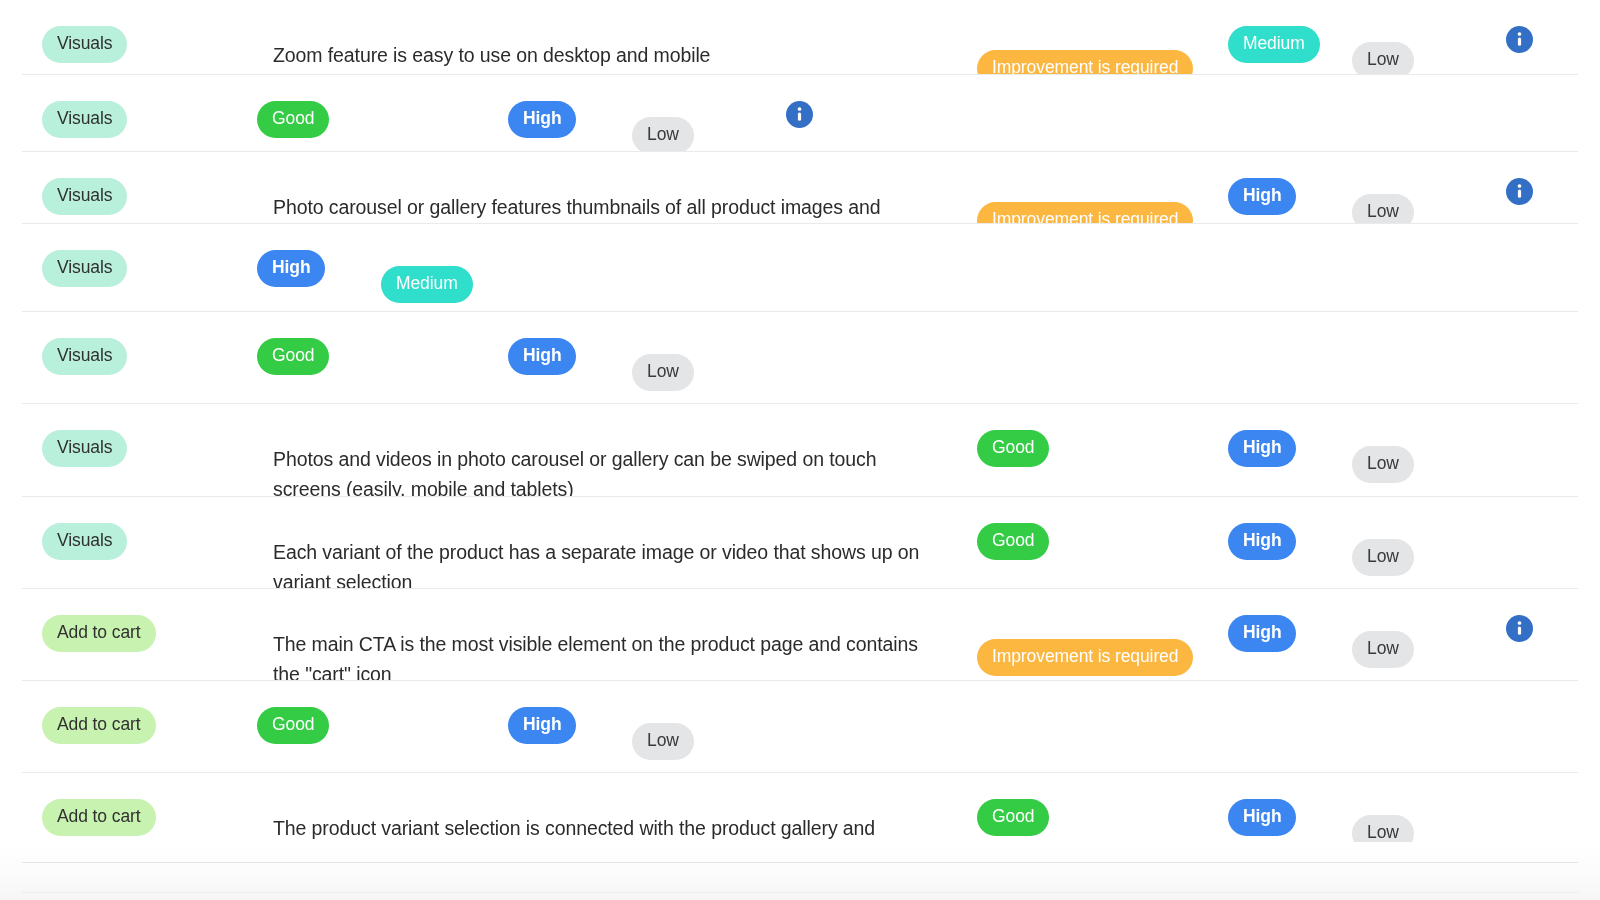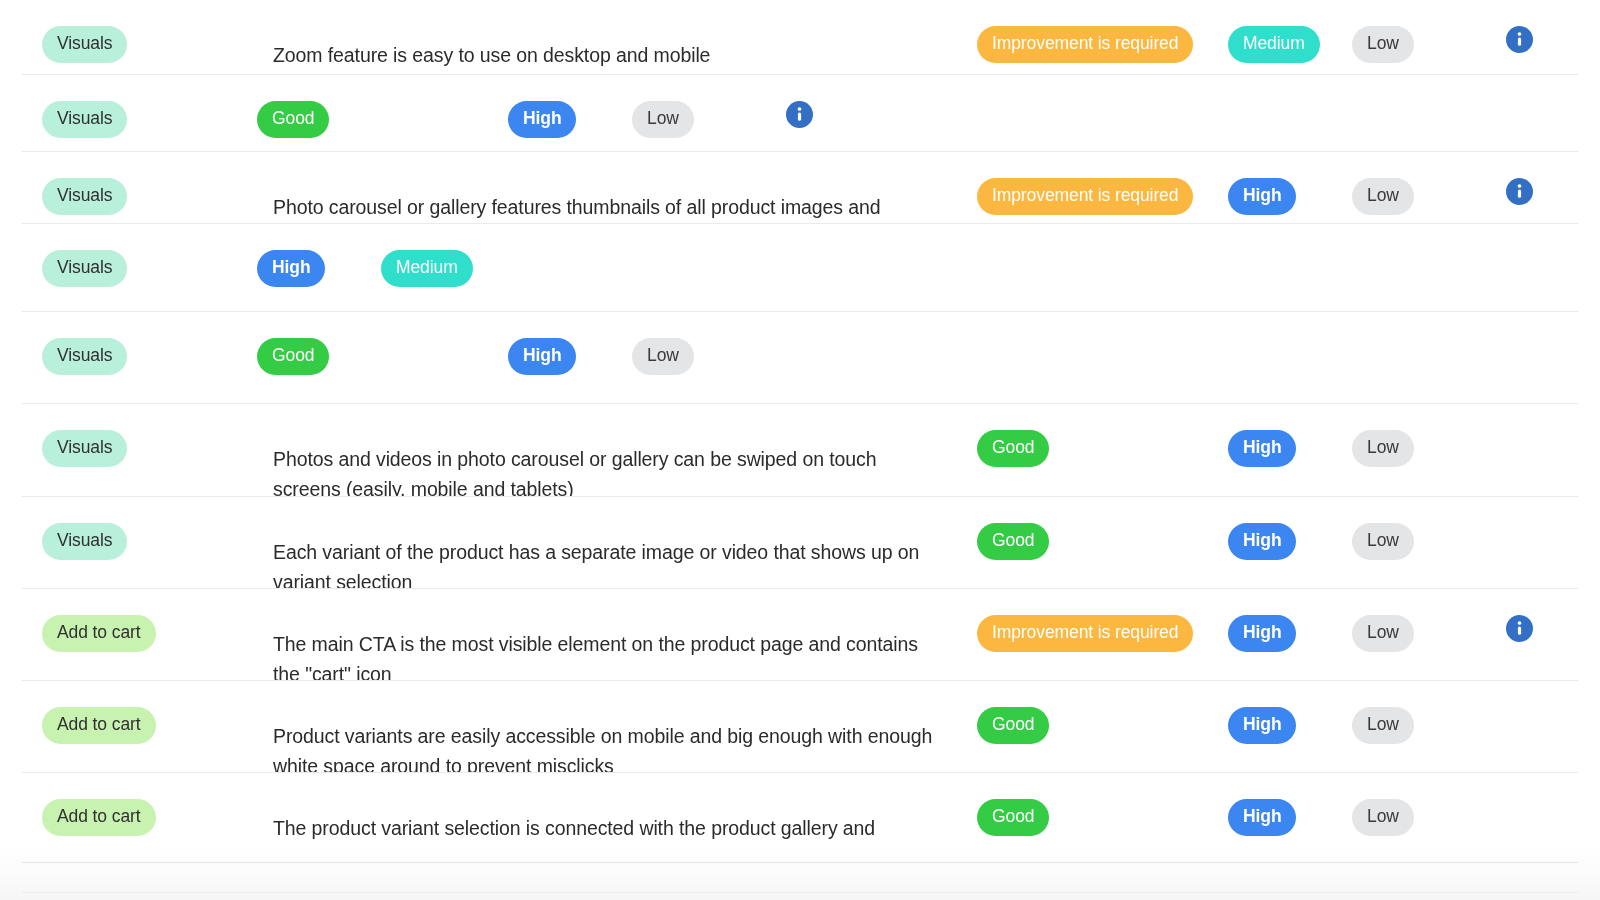--- a/index.html
+++ b/index.html
@@ -58,21 +58,21 @@
   .col-status {
     flex: 0 0 251px;
     padding-top: 26px;
   }
   .col-impact {
     flex: 0 0 124px;
     padding-top: 26px;
   }
   .col-effort {
     flex: 0 0 130px;
-    padding-top: 26px;
+    padding-top: 42px;
     text-decoration: underline;
   }
   .col-info {
     flex: 1 1 auto;
     padding-top: 26px;
     display: flex;
     justify-content: flex-start;
     padding-left: 24px;
   }
 
@@ -103,20 +103,21 @@
     background: #c8f2b0;
     color: #303030;
   }
   .pill-good {
     background: #33cc44;
     color: #ffffff;
   }
   .pill-improvement {
     background: #fcb740;
     color: #ffffff;
+    margin-top: 24px;
   }
   .pill-bad {
     background: #f72e5e;
     color: #ffffff;
   }
   .pill-high {
     background: #3b86f0;
     color: #ffffff;
     font-weight: bold;
   }
@@ -276,23 +277,20 @@
           <div class="info-icon">
             <svg width="27" height="27" viewBox="0 0 27 27" aria-hidden="true">
               <circle cx="13.5" cy="8.0" r="1.85" fill="#ffffff"></circle>
               <rect x="11.9" y="11.4" width="3.2" height="8.4" rx="1.6" fill="#ffffff"></rect>
             </svg>
           </div>
         </div>
       </div>
       <div class="row" style="height: 92px;">
         <div class="col-category"><span class="pill pill-cat-addtocart">Add to cart</span></div>
-        <div class="col-desc">
-          <p class="desc">Product variants are easily accessible on mobile and big enough with enough white space around to prevent misclicks</p>
-        </div>
         <div class="col-status"><span class="pill pill-good">Good</span></div>
         <div class="col-impact"><span class="pill pill-high">High</span></div>
         <div class="col-effort"><span class="pill pill-low">Low</span></div>
         <div class="col-info">
           <span class="info-slot-empty"></span>
         </div>
       </div>
       <div class="row" style="height: 92px;">
         <div class="col-category"><span class="pill pill-cat-addtocart">Add to cart</span></div>
         <div class="col-desc">

